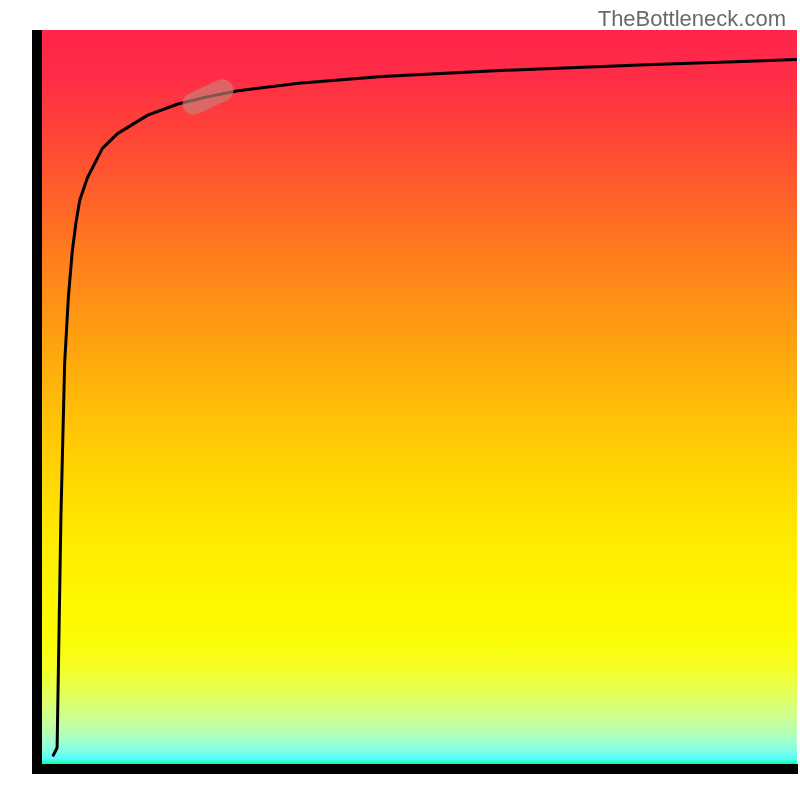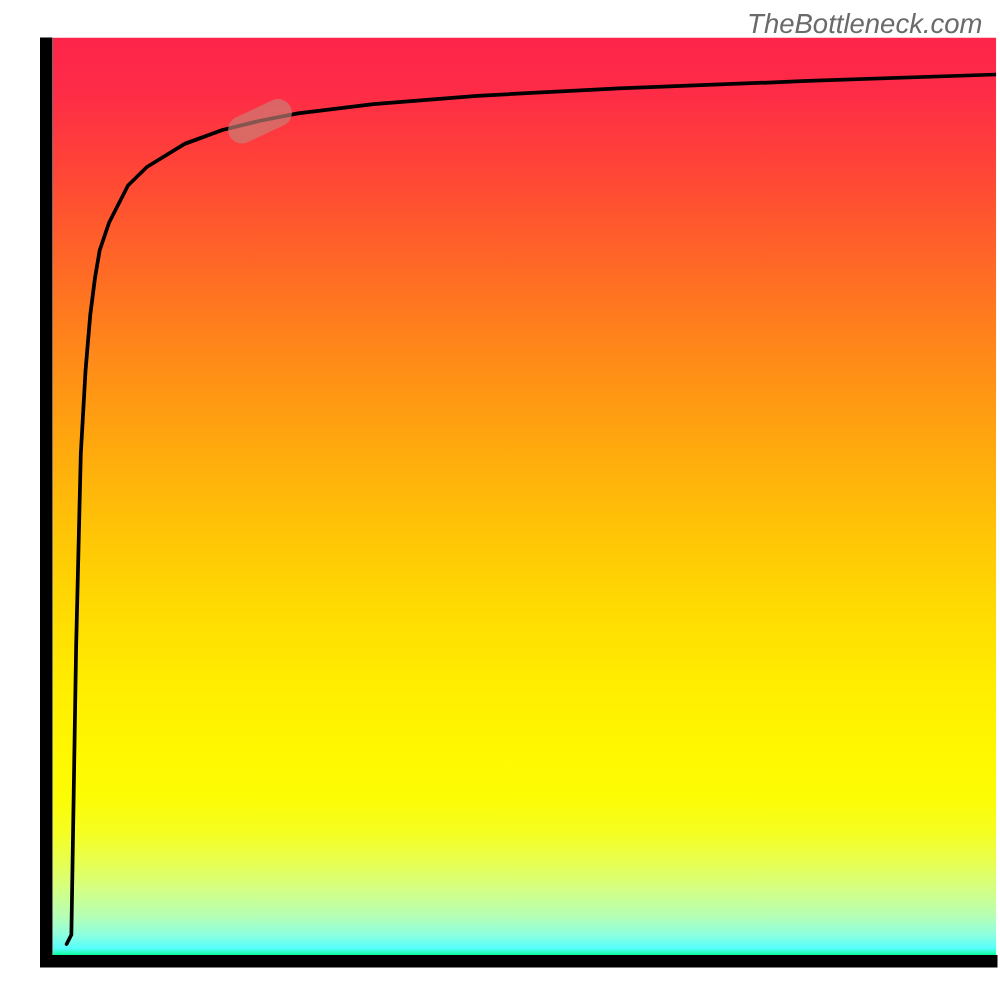--- a/index.html
+++ b/index.html
@@ -14,21 +14,20 @@
       position: relative;
       overflow: hidden;
       font-family: Arial, sans-serif;
     }
     .chart-container {
       position: absolute;
       top: 0;
       left: 0;
       width: 800px;
       height: 620px;
-      font-style: italic;
     }
     .watermark {
       position: absolute;
       top: 6px;
       right: 14px;
       font-size: 22px;
       color: #6a6a6a;
       font-family: Arial, sans-serif;
       z-index: 10;
     }

